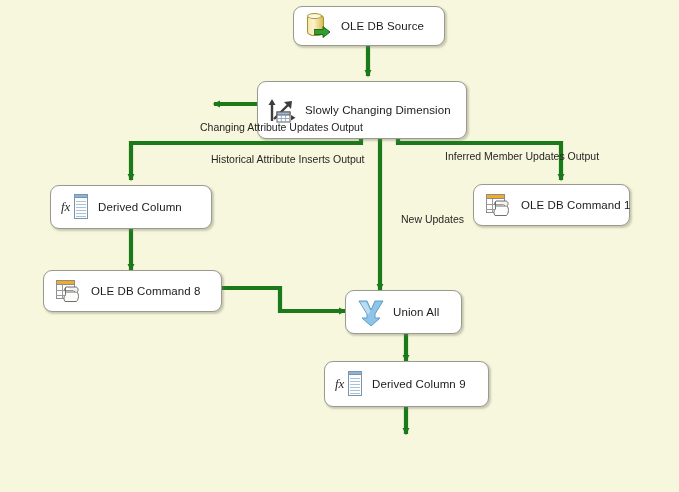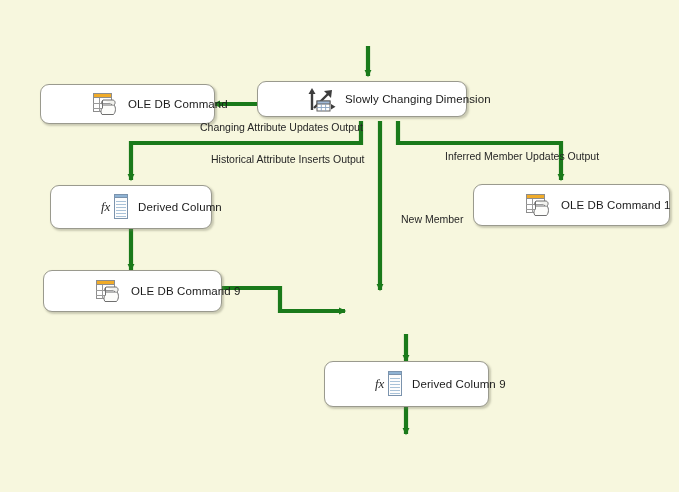--- a/index.html
+++ b/index.html
@@ -26,21 +26,20 @@
     display:flex;align-items:center;
     box-sizing:border-box;
     padding:0 10px;
     z-index:5;
   }
   .node .ico{
     width:30px;height:30px;
     flex:0 0 30px;
     position:relative;
     margin-right:7px;
-    margin-left:40px;
   }
   .node .lbl{
     font-size:11.5px;
     color:#1b1b1b;
     white-space:nowrap;
     letter-spacing:.1px;
   }
 
   
   .ico-cyl .body{
@@ -135,39 +134,35 @@
 
       <path d="M406,334 L406,361" marker-end="url(#ah)"></path>
 
       <path d="M406,407 L406,434" marker-end="url(#ah)"></path>
     </g>
   </svg>
 
   <div class="edge-label" style="left:159px;top:121px;">Changing Attribute Updates Output</div>
   <div class="edge-label" style="left:404px;top:150px;">Inferred Member Updates Output</div>
   <div class="edge-label" style="left:170px;top:153px;">Historical Attribute Inserts Output</div>
-  <div class="edge-label" style="left:358px;top:213px;background:#f7f7de;padding:0 2px;">New Member</div>
-
-
-  <div class="node" style="left:40px;top:84px;width:175px;height:40px;">
-    <div class="ico ico-cmd">
-      <div class="tbl"></div>
-        <div class="tblhead"></div>
-      <div class="r1"></div>
-        <div class="r2"></div>
-        <div class="vline"></div>
-      <svg class="scroll" viewBox="0 0 18 17">
-        <path d="M3,1 C1,3 1,5 3,6 L14,6 C16,8 16,13 13.5,15.5 L2,15.5 C0.5,14 0.5,10 2.5,9 L2.5,2 Z" fill="#fdfdfb" stroke="#6f6f6f" stroke-width="1"></path>
-        <path d="M14,6 C16,4 15,1.5 13,1 L3,1" fill="#f2f2ee" stroke="#6f6f6f" stroke-width="1"></path>
-      </svg>
-    </div>
-    <div class="lbl">OLE DB Command</div>
-  </div>
-
-  <div class="node" style="left:257px;top:81px;width:210px;height:36px;">
+  <div class="edge-label" style="left:358px;top:213px;background:#f7f7de;padding:0 2px;">New Updates</div>
+
+  <div class="node" style="left:293px;top:6px;width:152px;height:40px;">
+    <div class="ico ico-cyl">
+      <div class="body"></div>
+        <div class="top"></div>
+      <svg class="arrow-g" viewBox="0 0 17 12">
+        <path d="M0,3.5 L9,3.5 L9,0.5 L16,6 L9,11.5 L9,8.5 L0,8.5 Z" fill="#2f9e2f" stroke="#1d6b1d" stroke-width="1"></path>
+      </svg>
+    </div>
+    <div class="lbl">OLE DB Source</div>
+  </div>
+
+
+  <div class="node" style="left:257px;top:81px;width:210px;height:58px;">
     <div class="ico ico-scd">
       <svg viewBox="0 0 30 30" width="30" height="30">
         <path d="M4,26 L4,7" stroke="#3d3d3d" stroke-width="2.4" fill="none"></path>
         <path d="M4,4 L7.5,10 L0.5,10 Z" fill="#3d3d3d"></path>
         <path d="M6,24 L21,9" stroke="#3d3d3d" stroke-width="2.4" fill="none"></path>
         <path d="M24,6 L23,14 L16,7 Z" fill="#3d3d3d"></path>
         <rect x="9" y="17" width="13" height="10" fill="#ffffff" stroke="#5e5e5e" stroke-width="1"></rect>
         <rect x="9" y="17" width="13" height="3" fill="#9fb8d6" stroke="#5e5e5e" stroke-width="1"></rect>
         <path d="M13.3,20 L13.3,27 M17.6,20 L17.6,27 M9,23.5 L22,23.5" stroke="#8aa4c2" stroke-width="0.9"></path>
         <path d="M23,20 L23,25.5 L27.5,22.8 Z" fill="#3d3d3d"></path>
@@ -184,21 +179,21 @@
       <div class="cl" style="top:9px;"></div>
       <div class="cl" style="top:12px;"></div>
       <div class="cl" style="top:15px;"></div>
       <div class="cl" style="top:18px;"></div>
       <div class="cl" style="top:21px;"></div>
       <div class="cl" style="top:24px;"></div>
     </div>
     <div class="lbl">Derived Column</div>
   </div>
 
-  <div class="node" style="left:473px;top:184px;width:197px;height:42px;">
+  <div class="node" style="left:473px;top:184px;width:157px;height:42px;">
     <div class="ico ico-cmd">
       <div class="tbl"></div>
         <div class="tblhead"></div>
       <div class="r1"></div>
         <div class="r2"></div>
         <div class="vline"></div>
       <svg class="scroll" viewBox="0 0 18 17">
         <path d="M3,1 C1,3 1,5 3,6 L14,6 C16,8 16,13 13.5,15.5 L2,15.5 C0.5,14 0.5,10 2.5,9 L2.5,2 Z" fill="#fdfdfb" stroke="#6f6f6f" stroke-width="1"></path>
         <path d="M14,6 C16,4 15,1.5 13,1 L3,1" fill="#f2f2ee" stroke="#6f6f6f" stroke-width="1"></path>
       </svg>
@@ -211,23 +206,32 @@
       <div class="tbl"></div>
         <div class="tblhead"></div>
       <div class="r1"></div>
         <div class="r2"></div>
         <div class="vline"></div>
       <svg class="scroll" viewBox="0 0 18 17">
         <path d="M3,1 C1,3 1,5 3,6 L14,6 C16,8 16,13 13.5,15.5 L2,15.5 C0.5,14 0.5,10 2.5,9 L2.5,2 Z" fill="#fdfdfb" stroke="#6f6f6f" stroke-width="1"></path>
         <path d="M14,6 C16,4 15,1.5 13,1 L3,1" fill="#f2f2ee" stroke="#6f6f6f" stroke-width="1"></path>
       </svg>
     </div>
-    <div class="lbl">OLE DB Command 9</div>
-  </div>
-
+    <div class="lbl">OLE DB Command 8</div>
+  </div>
+
+  <div class="node" style="left:345px;top:290px;width:117px;height:44px;">
+    <div class="ico ico-union">
+      <svg viewBox="0 0 30 30" width="30" height="30">
+        <path d="M3,4 L11,4 L15,13 L19,4 L27,4 L19,17 L19,21 L24,21 L15,29 L6,21 L11,21 L11,17 Z" fill="#8fc4e8" stroke="#5c9dc8" stroke-width="1" stroke-linejoin="round"></path>
+        <path d="M4.2,5.2 L10.2,5.2 L14.3,14 L12.2,18 Z" fill="#bcdcf2"></path>
+      </svg>
+    </div>
+    <div class="lbl">Union All</div>
+  </div>
 
   <div class="node" style="left:324px;top:361px;width:165px;height:46px;">
     <div class="ico ico-dc">
       <div class="fx">fx</div>
       <div class="col"></div>
         <div class="colhead"></div>
       <div class="cl" style="top:9px;"></div>
       <div class="cl" style="top:12px;"></div>
       <div class="cl" style="top:15px;"></div>
       <div class="cl" style="top:18px;"></div>

